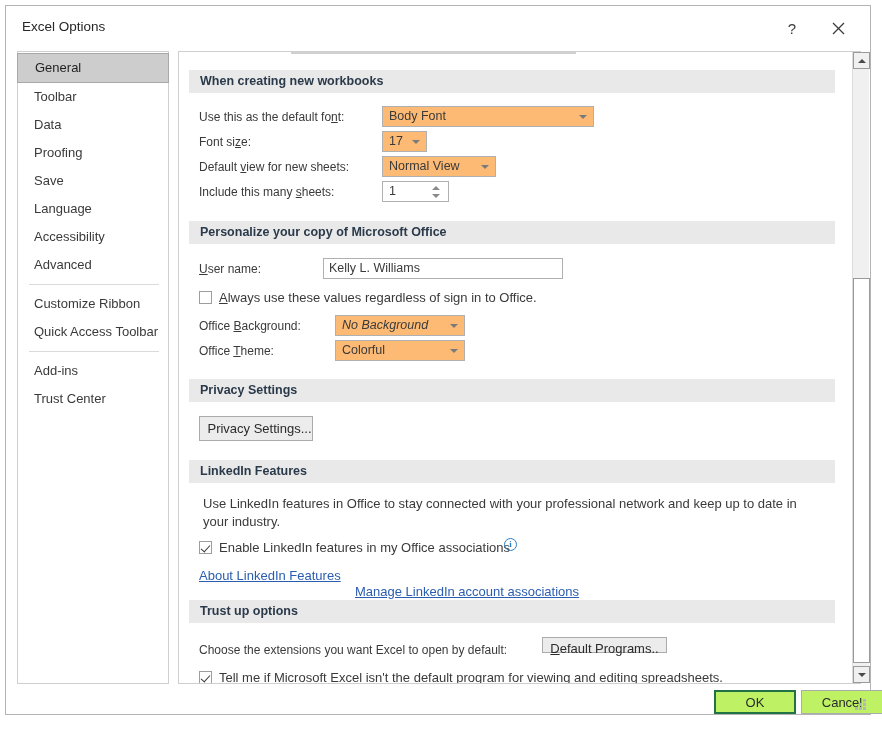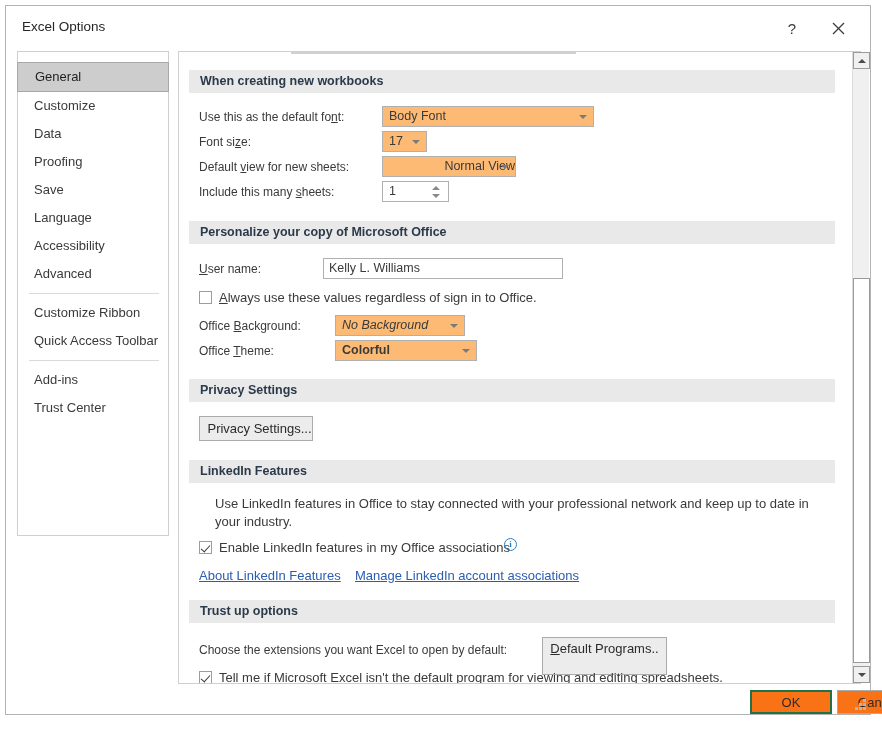--- a/index.html
+++ b/index.html
@@ -40,24 +40,24 @@
     border: none; cursor: default;
   }
   .tb-help { right: 58px; font-size: 15px; }
   .tb-close { right: 12px; }
   .tb-close svg { display: block; }
 
   
   .sidebar {
     position: absolute;
     left: 11px; top: 45px;
-    width: 152px; height: 485px;
+    width: 152px; height: 633px;
     background: #ffffff;
     border: 1px solid #cfcfcf;
-    padding-top: 10px;
+    padding-top: 1px;
   }
   .side-item {
     position: relative;
     height: 28px;
     line-height: 28px;
     padding-left: 16px;
     font-size: 13px;
     color: #3a3a3a;
     white-space: nowrap;
     cursor: default;
@@ -273,25 +273,24 @@
     border: 1px solid #9a9a9a;
     cursor: default;
   }
 
   
   .footer-btn {
     position: absolute;
     top: 684px;
     width: 82px; height: 24px;
     border: 1px solid #ababab;
-    background: #f97316;
+    background: #bef264;
     font-size: 13px; color: #2b2b2b;
     display: flex; align-items: center; justify-content: center;
     cursor: default;
-    margin-left: 36px;
   }
   .footer-btn.default {
     border: 2px solid #217346;
   }
   #ok-button { left: 708px; }
   #cancel-button { left: 795px; }
 
   
   .grip {
     position: absolute;
@@ -318,21 +317,21 @@
         <line x1="12" y1="1" x2="1" y2="12" stroke="#3b3b3b" stroke-width="1.2"></line>
       </svg>
     </div>
   </div>
 
   <div class="sidebar">
     <div class="side-item selected">
       <span>General</span>
     </div>
     <div class="side-item">
-      <span>Customize</span>
+      <span>Toolbar</span>
     </div>
     <div class="side-item">
       <span>Data</span>
     </div>
     <div class="side-item">
       <span>Proofing</span>
     </div>
     <div class="side-item">
       <span>Save</span>
     </div>
@@ -384,21 +383,21 @@
       <div class="row">
         <span class="lbl">Font si<u>z</u>e:</span>
         <div class="combo" style="left:183px; top:0; width:45px;">
           <span>17</span>
           <span class="arr"></span>
         </div>
       </div>
 
       <div class="row">
         <span class="lbl">Default <u>v</u>iew for new sheets:</span>
-        <div class="combo" style="left:183px; top:0; width:134px;text-align:right;">
+        <div class="combo" style="left:183px; top:0; width:114px;">
           <span>Normal View</span>
           <span class="arr"></span>
         </div>
       </div>
 
       <div class="row">
         <span class="lbl">Include this many <u>s</u>heets:</span>
         <div class="spin" style="left:183px; top:0; width:67px;">
           <span>1</span>
           <span class="up"></span>
@@ -427,21 +426,21 @@
       <div class="row" style="margin-top:4px;">
         <span class="lbl">Office <u>B</u>ackground:</span>
         <div class="combo" style="left:136px; top:0; width:130px;font-style:italic;">
           <span>No Background</span>
           <span class="arr"></span>
         </div>
       </div>
 
       <div class="row">
         <span class="lbl">Office <u>T</u>heme:</span>
-        <div class="combo" style="left:136px; top:0; width:142px;font-weight:bold;">
+        <div class="combo" style="left:136px; top:0; width:130px;">
           <span>Colorful</span>
           <span class="arr"></span>
         </div>
       </div>
 
       <div style="height:14px"></div>
 
       <div class="sec-head">Privacy Settings</div>
 
       <div style="height:14px"></div>
@@ -450,43 +449,43 @@
         <div class="btn" style="left:0; top:0; width:114px; height:25px; line-height:23px;padding-left:7px;">Privacy Settings...</div>
       </div>
 
       <div style="height:14px"></div>
 
       <div class="sec-head">LinkedIn Features</div>
 
       <div style="height:12px"></div>
 
       <div style="position:relative; height:42px; margin-left:20px;">
-        <div class="para" style="left:16px; top:0; width:614px;">Use LinkedIn features in Office to stay connected with your professional network and keep up to date in your industry.</div>
+        <div class="para" style="left:4px; top:0; width:614px;">Use LinkedIn features in Office to stay connected with your professional network and keep up to date in your industry.</div>
       </div>
 
       <div class="cbrow">
         <span class="cbox checked"></span>
         <span class="cblabel">Enable LinkedIn features in my Office associations</span>
         <span class="info-ico" style="left:305px; top:1px;">i</span>
       </div>
 
       <div style="position:relative; height:28px; margin-left:20px; margin-top:5px;">
         <span class="link" style="left:0; top:2px;">About LinkedIn Features</span>
-        <span class="link" style="left:156px; top:2px;">Manage LinkedIn account associations</span>
+        <span class="link" style="left:156px; top:18px;">Manage LinkedIn account associations</span>
       </div>
 
       <div style="height:6px"></div>
 
       <div class="sec-head">Trust up options</div>
 
       <div style="height:14px"></div>
 
       <div class="row" style="height:30px;">
         <span class="lbl" style="top:6px;">Choose the extensions you want Excel to open by default:</span>
-        <div class="btn" style="left:343px; top:0; width:125px; height:38px; line-height:22px;">
+        <div class="btn" style="left:343px; top:0; width:125px; height:16px; line-height:22px;">
           <u>D</u>efault Programs..
         </div>
       </div>
 
       <div class="cbrow">
         <span class="cbox checked"></span>
         <span class="cblabel"><u>T</u>ell me if Microsoft Excel isn't the default program for viewing and editing spreadsheets.</span>
       </div>
 
     </div>

